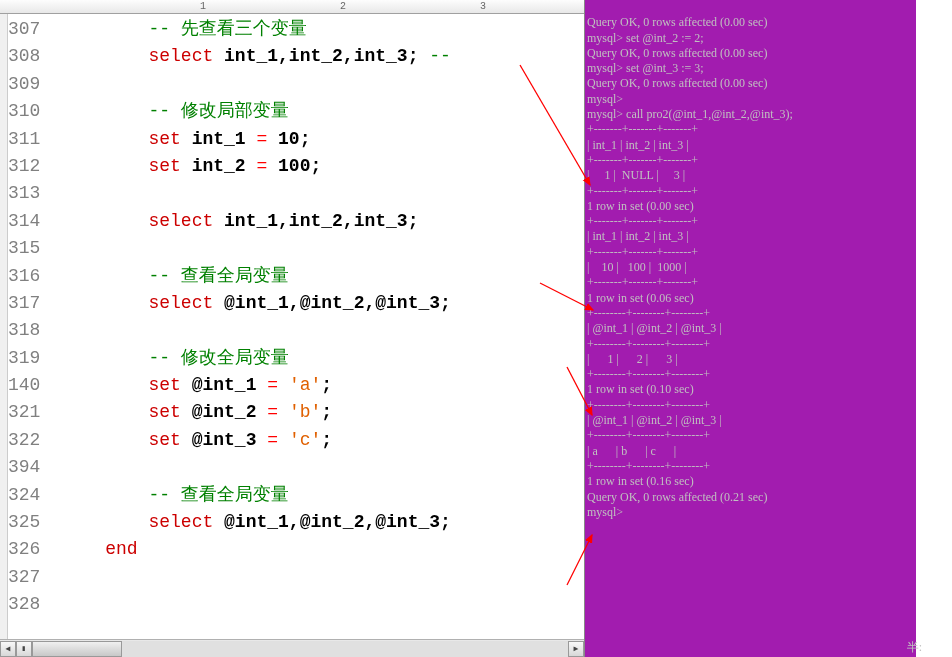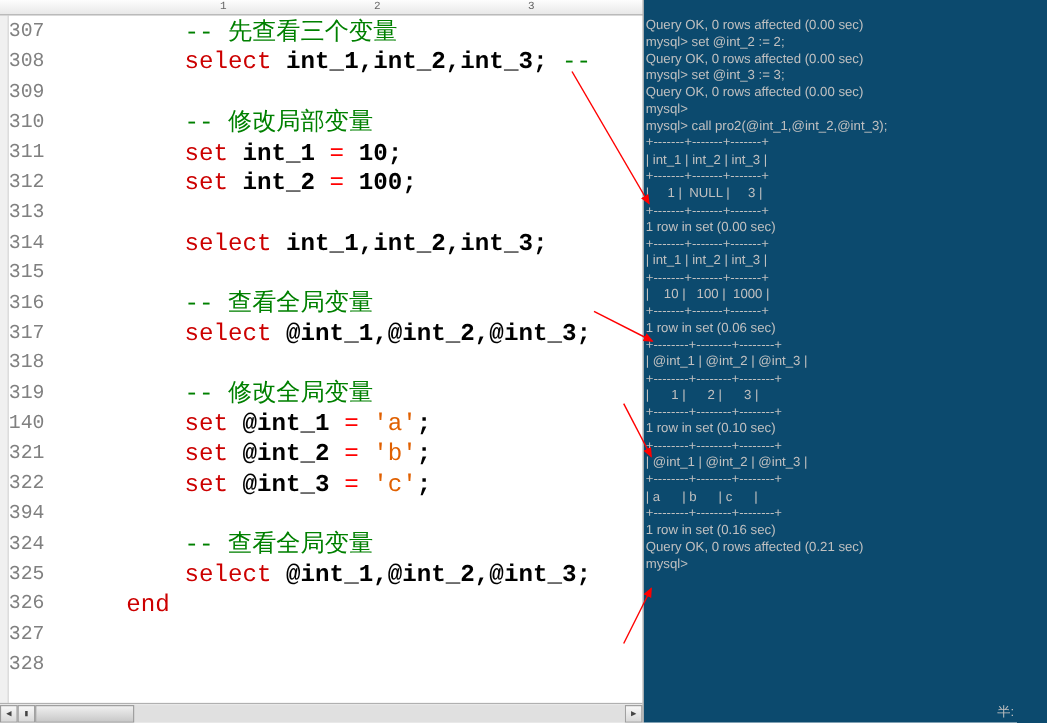--- a/index.html
+++ b/index.html
@@ -55,21 +55,21 @@
   font-size: 18px;
   color: #808080;
   padding-right: 10px;
   height: 27.4px;
   line-height: 27.4px;
 }
 .code-area {
   flex: 1;
   padding-top: 2px;
   position: relative;
-  font-size: 22px;
+  font-size: 18px;
 }
 .code-line {
   height: 27.4px;
   line-height: 27.4px;
   white-space: pre;
   font-family: Consolas, 'Courier New', monospace;
 }
 .kw { color: #008000; }
 .sel { color: #cc0000; margin-top: 39px; }
 .op { color: #ff0000; }
@@ -102,25 +102,25 @@
 .hscroll-thumb {
   position: absolute;
   left: 0;
   top: 0;
   width: 90px;
   height: 16px;
   background: linear-gradient(to bottom, #f0f0f0, #c8c8c8);
   border: 1px solid #999;
 }
 .right-pane {
-  width: 367px;
+  width: 331px;
   height: 657px;
-  background: #0c4a6e;
+  background: #a21caf;
   color: #c0c0c0;
-  font-family: Liberation Sans, sans-serif;
+  font-family: Liberation Serif, serif;
   font-size: 12px;
   line-height: 15.3px;
   padding: 0 2px;
   white-space: pre;
   overflow: hidden;
 }
 .term-line {
   white-space: pre;
 }
 svg.arrows {

